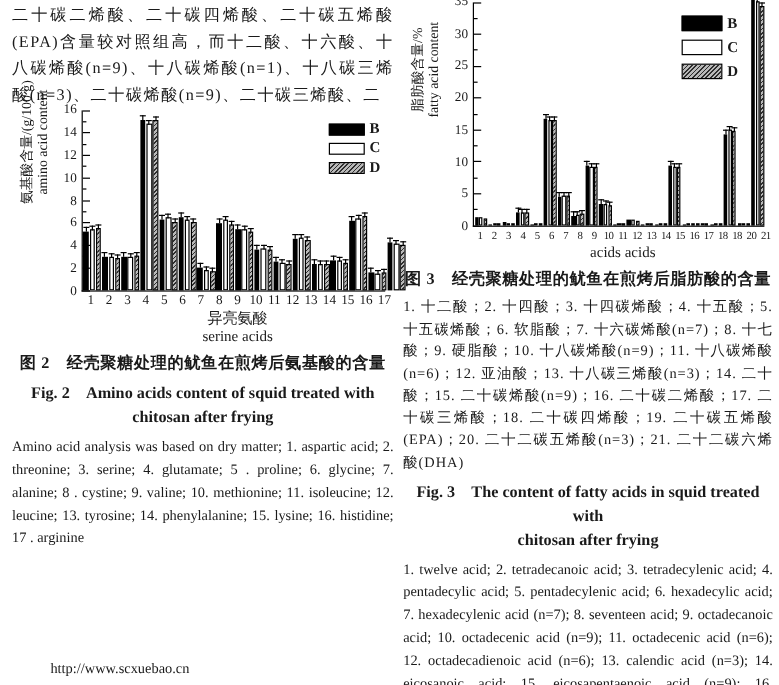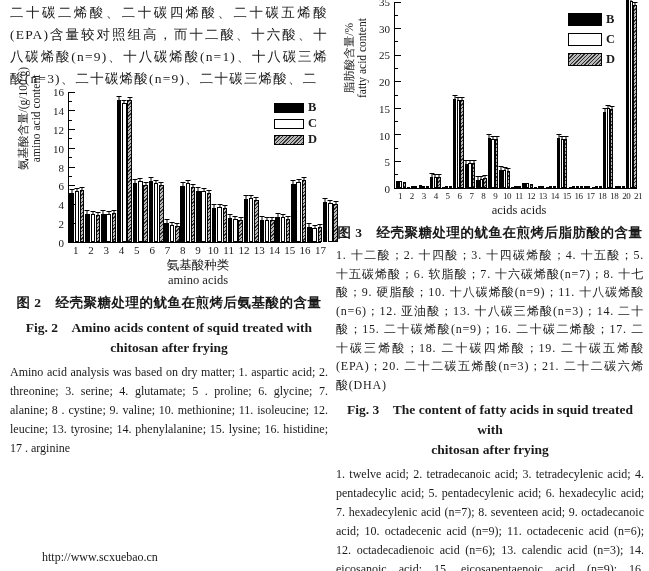--- a/index.html
+++ b/index.html
@@ -252,22 +252,22 @@
           <div class="xcell">9</div>
           <div class="xcell">10</div>
           <div class="xcell">11</div>
           <div class="xcell">12</div>
           <div class="xcell">13</div>
           <div class="xcell">14</div>
           <div class="xcell">15</div>
           <div class="xcell">16</div>
           <div class="xcell">17</div>
         </div>
-      <div class="xaxis-label">氨基酸种类</div>
-      <div class="xaxis-label-en">amino acids</div>
+      <div class="xaxis-label">异亮氨酸</div>
+      <div class="xaxis-label-en">serine acids</div>
     </div>
   </div>
 
   <div class="cap-zh">图 2　经壳聚糖处理的鱿鱼在煎烤后氨基酸的含量</div>
   <div class="cap-en">
     <div>Fig. 2　Amino acids content of squid treated with</div>
     <div>chitosan after frying</div>
   </div>
   <div class="note-en">Amino acid analysis was based on dry matter; 1. aspartic acid; 2. threonine; 3. serine; 4. glutamate; 5 . proline; 6. glycine; 7. alanine; 8 . cystine; 9. valine; 10. methionine; 11. isoleucine; 12. leucine; 13. tyrosine; 14. phenylalanine; 15. lysine; 16. histidine; 17 . arginine</div>
 </div>

